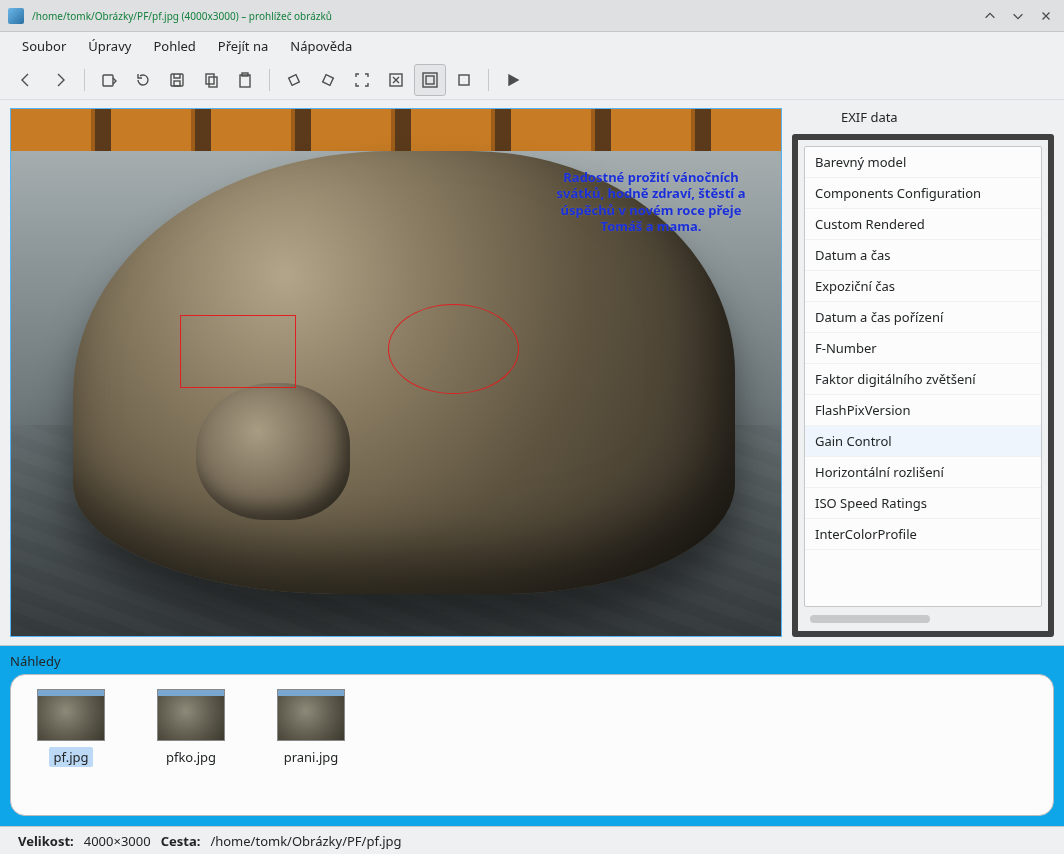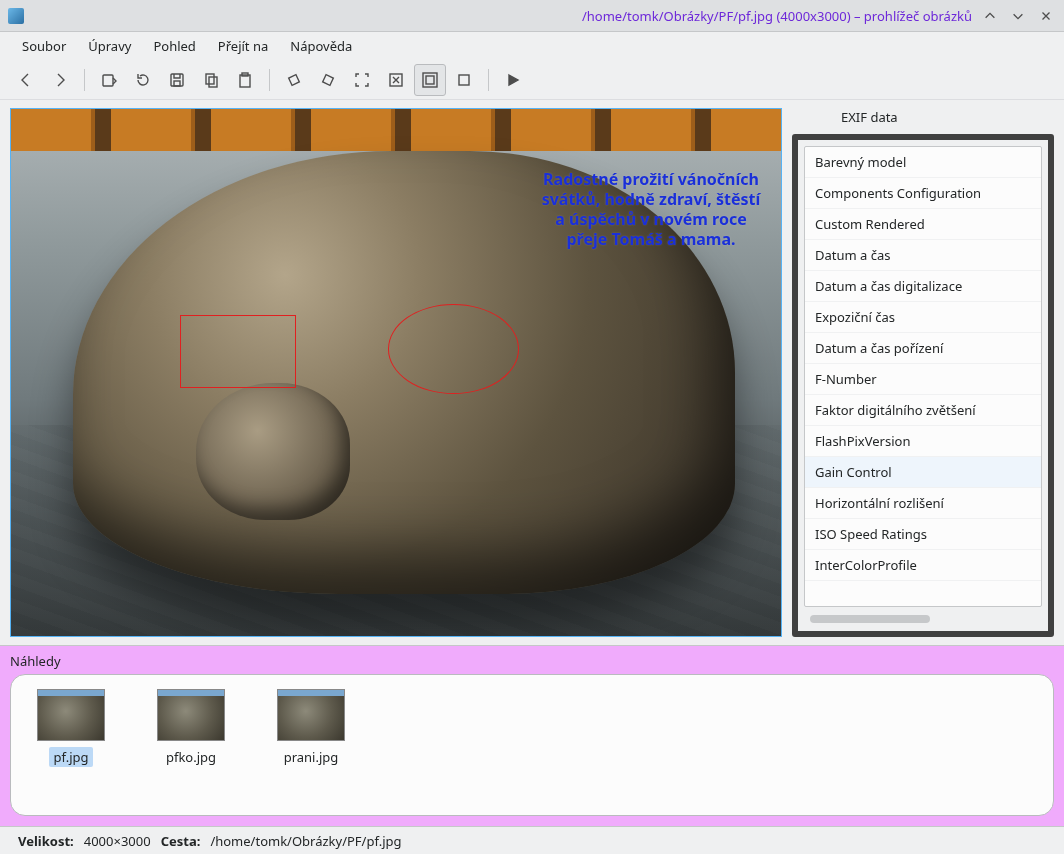--- a/index.html
+++ b/index.html
@@ -17,23 +17,23 @@
     height: 32px;
     display: flex;
     align-items: center;
     padding: 0 8px;
     gap: 8px;
     background: #dee0e2;
     border-bottom: 1px solid #c5c7c9;
   }
   .titlebar .title {
     flex: 1;
-    text-align: right;
-    font-size: 13px;
-    color: #6d28d9;
+    text-align: left;
+    font-size: 10px;
+    color: #15803d;
   }
   .titlebar .app-icon {
     width: 16px; height: 16px;
     background: linear-gradient(135deg,#6bb8e8,#2b6fa3);
     border-radius: 2px;
   }
   .winbtn { width: 20px; height:20px; display: flex; align-items: center; justify-content: center; color:#4d4d4d; }
   .winbtn svg { width: 14px; height: 14px; stroke: #4d4d4d; stroke-width: 1.5; fill: none; }
   .menubar {
     height: 28px;
@@ -108,21 +108,21 @@
     background: radial-gradient(circle at 40% 35%, #a99c83, #6e6350 60%, #4b4334 95%);
     border-radius: 50% 45% 40% 45%;
     box-shadow: inset -8px -12px 18px rgba(0,0,0,.45);
   }
   .overlay-text {
     position:absolute;
     right: 20px; top: 60px;
     max-width: 220px;
     color: #1a2fd9;
     font-weight: bold;
-    font-size: 16px;
+    font-size: 13px;
     line-height: 1.25;
     text-align: center;
     text-shadow: 0 0 2px rgba(255,255,255,.2);
   }
   .red-rect {
     position:absolute;
     border: 1.5px solid #e02020;
     left: 22%; top: 39%; width: 15%; height: 14%;
   }
   .red-ellipse {
@@ -160,21 +160,21 @@
   }
   .exif-item.hover { background: #eef5fc; }
   .exif-scroll-h {
     height:12px; margin-top:6px;
     display:flex; align-items:center;
   }
   .exif-scroll-h .thumb { width:120px; height:8px;margin-left:6px; background:#c6c8ca; border-radius:4px; }
   .thumbnails {
     border-top: 1px solid #c5c7c9;
     padding: 6px 10px 10px;
-    background: #f0abfc;
+    background: #0ea5e9;
   }
   .thumb-title { font-size: 13px; margin-bottom: 4px; }
   .thumb-box {
     border: 1px solid #b9bbbe;
     background: #fcfcfc;
     border-radius: 15px;
     height: 142px;
     display: flex; align-items: flex-start; gap: 40px;
     padding: 14px 20px;
   }
@@ -332,21 +332,20 @@
     </div>
   </div>
   <div class="exif-panel">
     <div class="exif-title">EXIF data</div>
     <div class="exif-box">
       <div class="exif-list" id="exif-list">
           <div class="exif-item">Barevný model</div>
           <div class="exif-item">Components Configuration</div>
           <div class="exif-item">Custom Rendered</div>
           <div class="exif-item">Datum a čas</div>
-          <div class="exif-item">Datum a čas digitalizace</div>
           <div class="exif-item">Expoziční čas</div>
           <div class="exif-item">Datum a čas pořízení</div>
           <div class="exif-item">F-Number</div>
           <div class="exif-item">Faktor digitálního zvětšení</div>
           <div class="exif-item">FlashPixVersion</div>
           <div class="exif-item hover">Gain Control</div>
           <div class="exif-item">Horizontální rozlišení</div>
           <div class="exif-item">ISO Speed Ratings</div>
           <div class="exif-item">InterColorProfile</div>
         </div>

